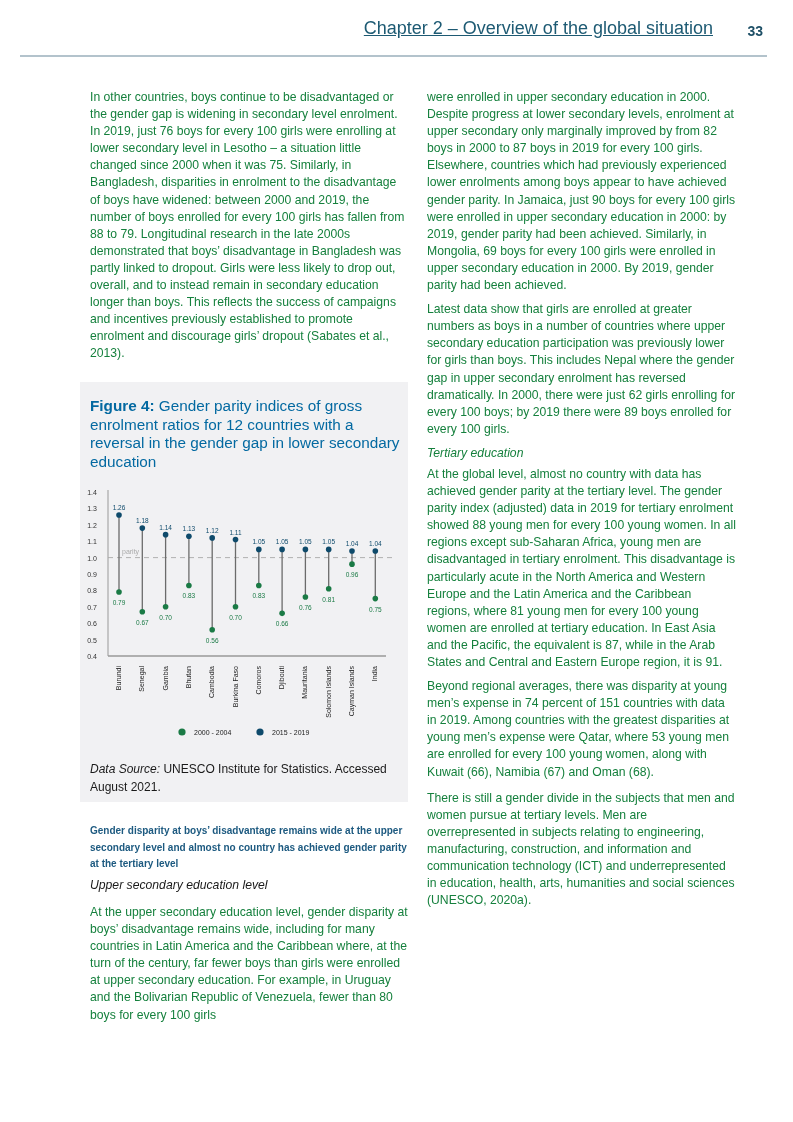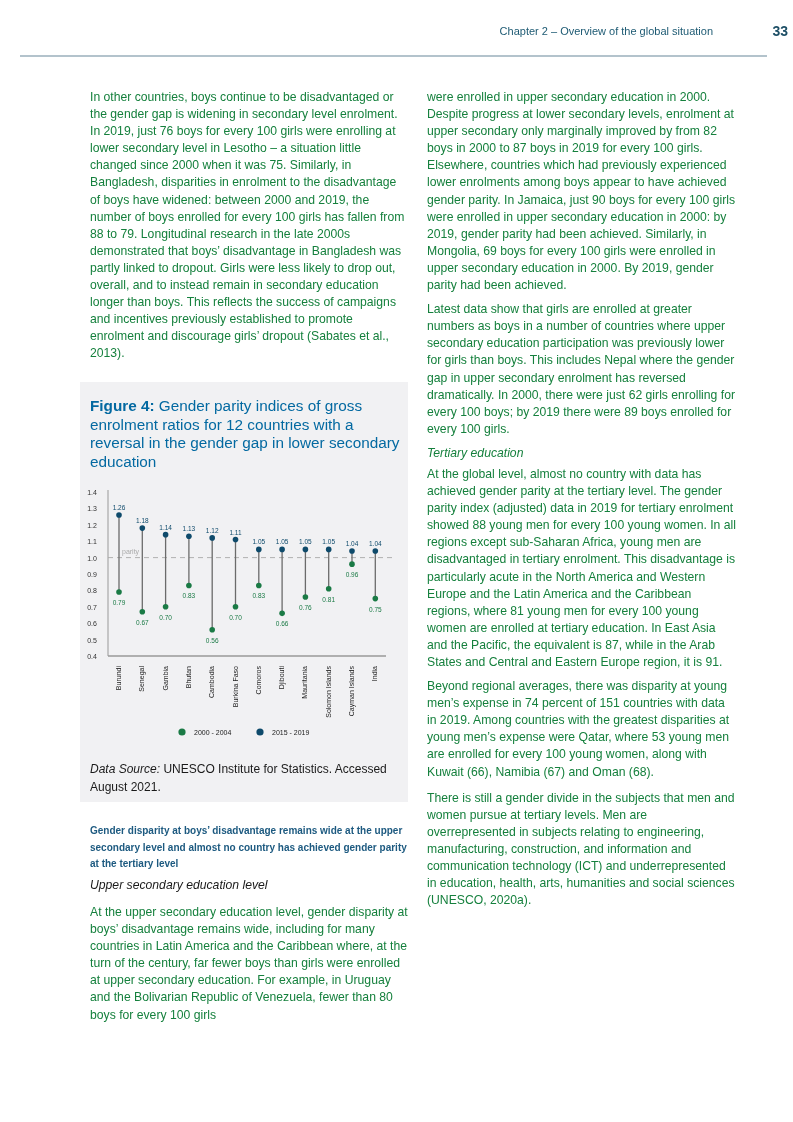--- a/index.html
+++ b/index.html
@@ -1,20 +1,20 @@
 <!DOCTYPE html>
 <html><head>
 <meta charset="utf-8">
 <style>
   html, body { margin: 0; padding: 0; background: #ffffff; }
   body { width: 793px; height: 1122px; position: relative; overflow: hidden;
          font-family: "Liberation Sans", sans-serif; color: #1a1a1a; }
   .header { position: absolute; top: 0; left: 0; width: 793px; height: 60px; }
-  .header-title { position: absolute; right: 80px; top: 25px; font-size: 11px; color: #1d5a73; }
-  .header-page { position: absolute; right: 5px; top: 23px; font-size: 14px; font-weight: bold; color: #1d4f66; }
+  .header-title { position: absolute; right: 80px; top: 18px; font-size: 18px; color: #1d5a73; text-decoration: underline; }
+  .header-page { position: absolute; right: 30px; top: 23px; font-size: 14px; font-weight: bold; color: #1d4f66; }
   .header-rule { position: absolute; left: 20px; right: 26px; top: 55px; height: 2px; background: #b3c3cc; }
 
   .col { position: absolute; width: 318px; font-size: 12.2px; line-height: 17.1px; color: #15803d; }
   .col p { margin: 0 0 7px 0; }
   .col-left { left: 90px; top: 89px; }
   .col-right { left: 427px; top: 89px; width: 310px; }
 
   .figure-box { position: absolute; left: 80px; top: 382px; width: 328px; height: 420px; background: #f1f1f3; }
   .fig-title { position: absolute; left: 10px; top: 15px; width: 312px; font-size: 15.3px; line-height: 18.5px; color: #0369a1; }
   .fig-title b { font-weight: bold; }

